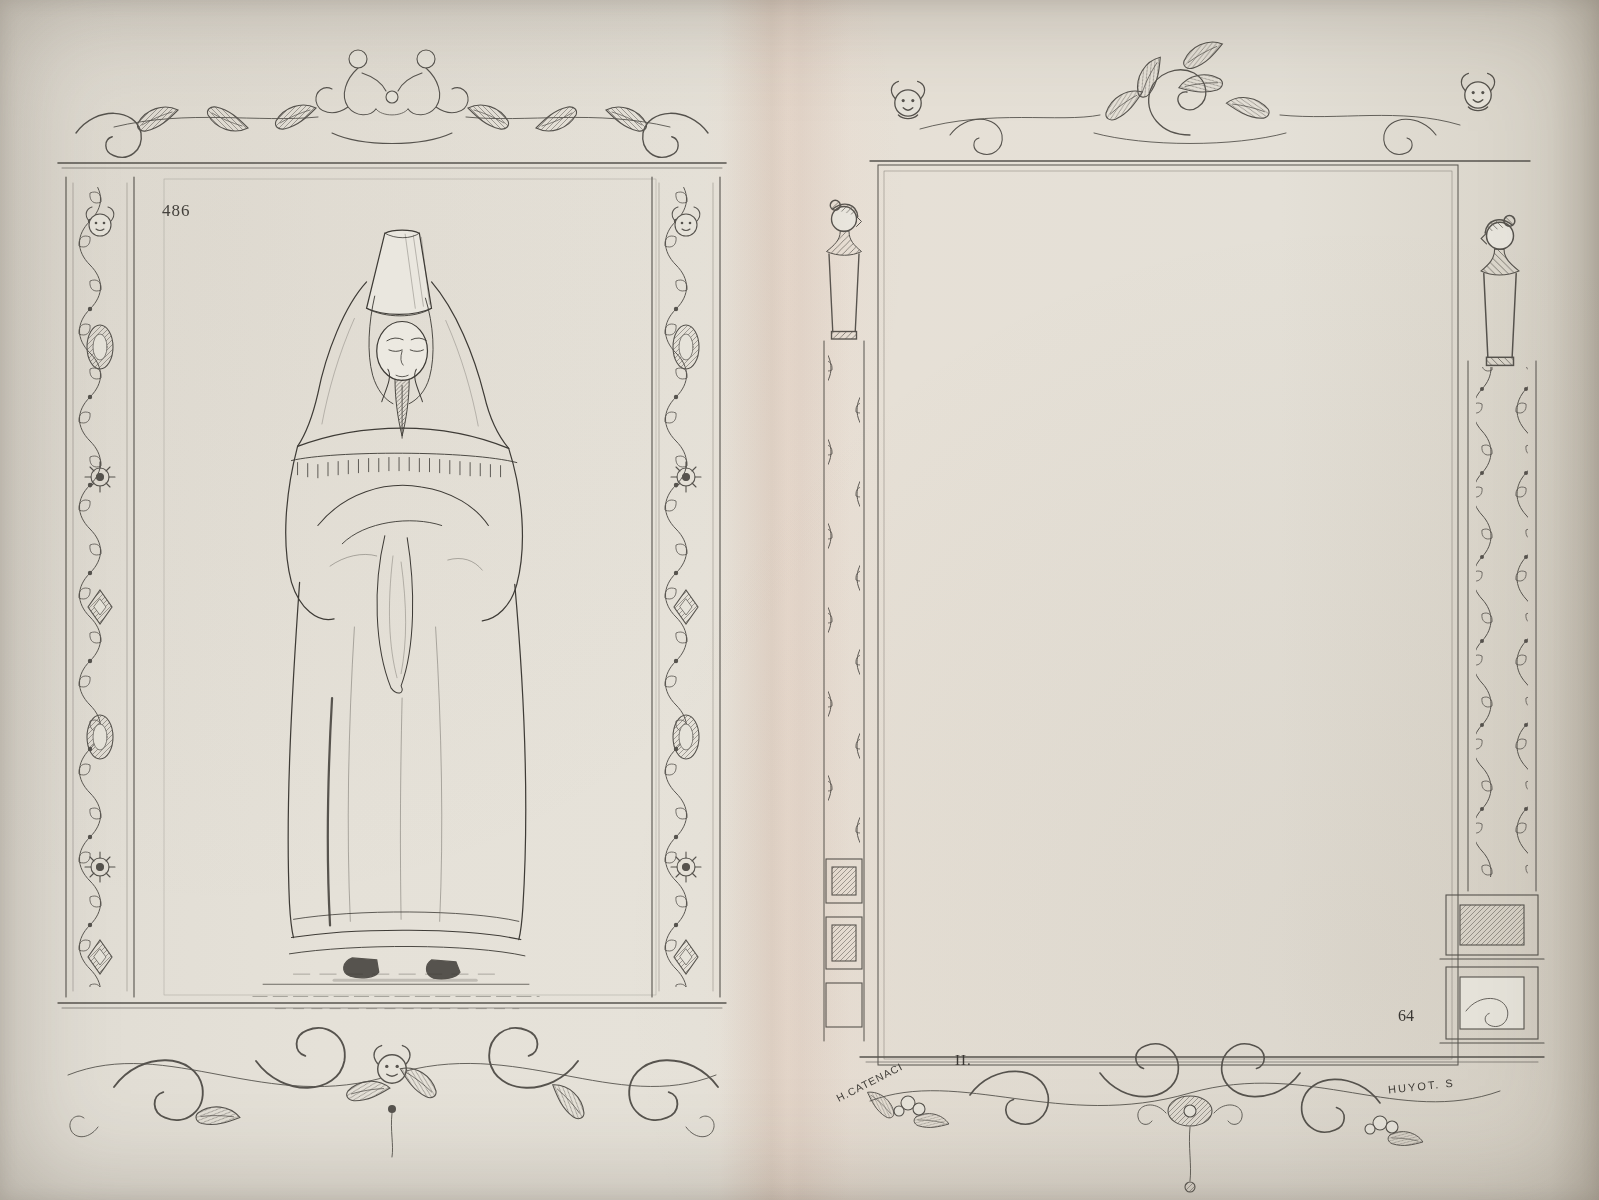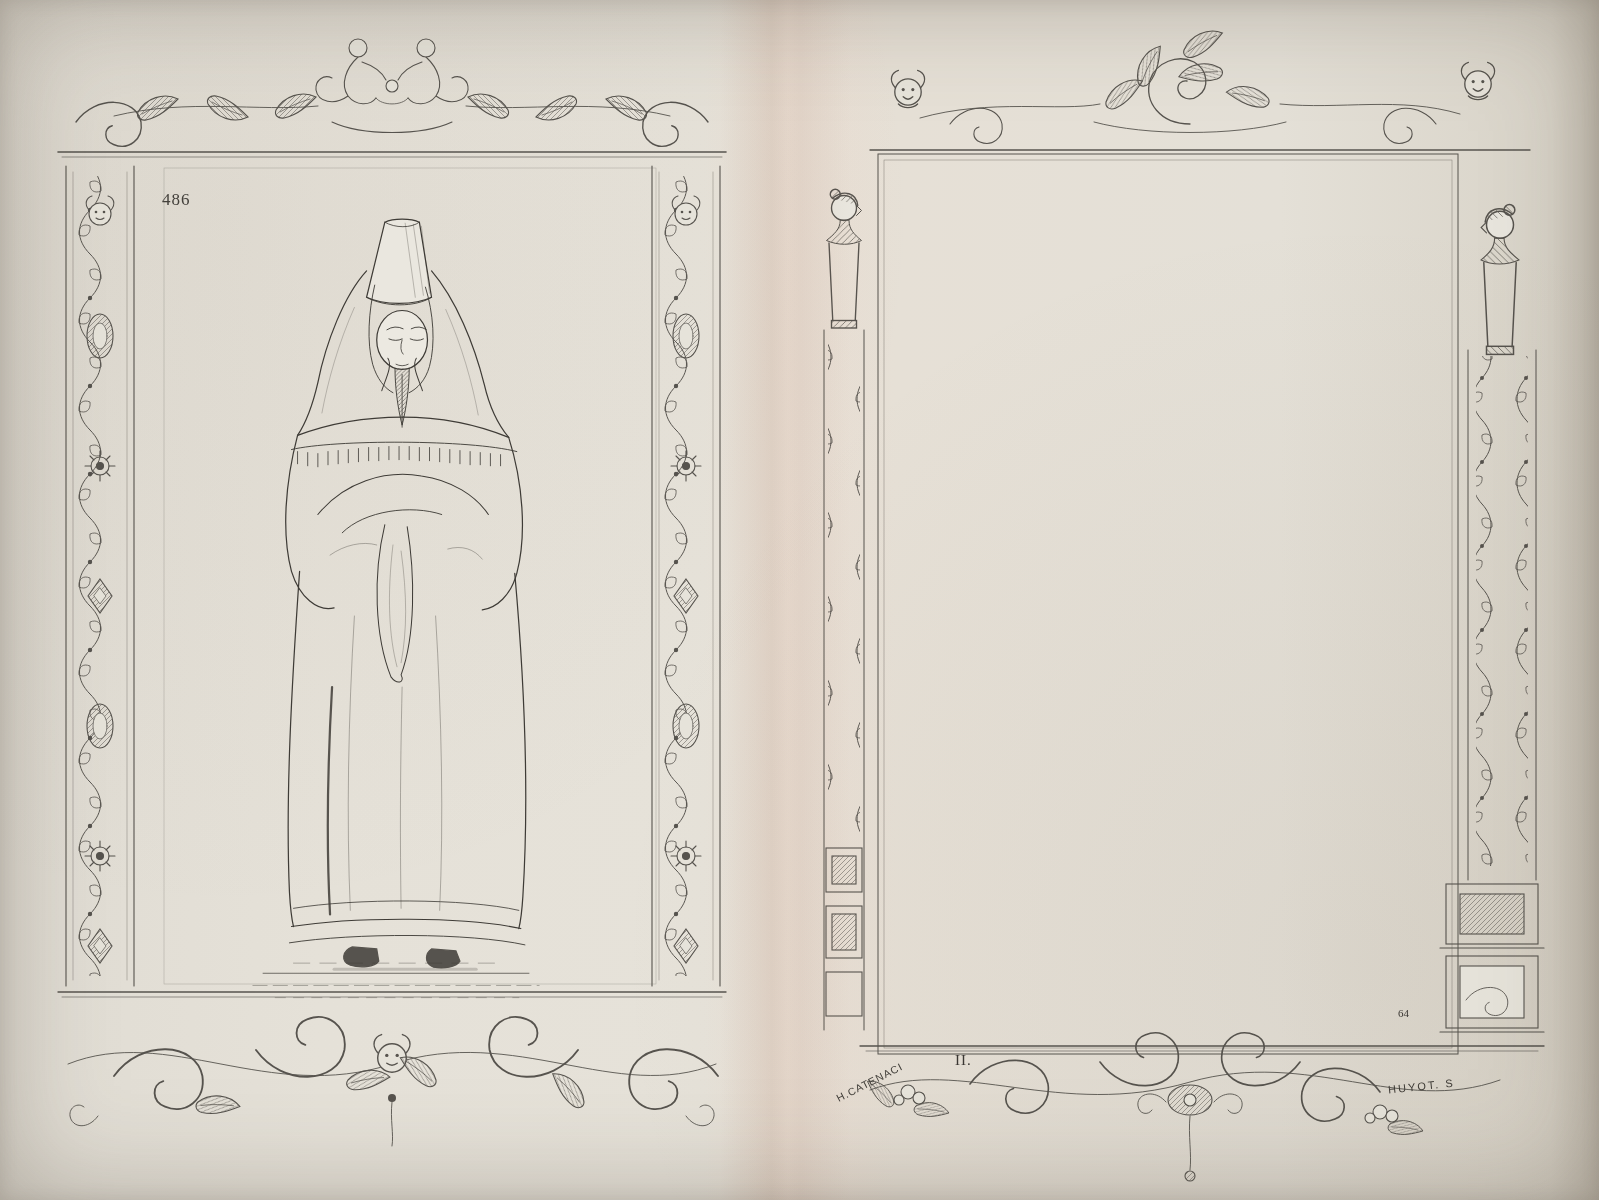--- a/index.html
+++ b/index.html
@@ -5,32 +5,32 @@
   html,body{margin:0;padding:0;background:#b8b2a6;}
   .scan{
     position:relative;width:1599px;height:1200px;overflow:hidden;
     background:
       radial-gradient(circle at 14% 18%, rgba(120,100,80,.05), transparent 42%),
       radial-gradient(circle at 85% 80%, rgba(110,90,70,.07), transparent 45%),
       linear-gradient(90deg,#e0dcd3 0%, #e5e1d8 20%, #e6e2d9 44%, #e9ddd2 50%, #e6e0d6 56%, #e4e0d7 80%, #d9d4c9 97%, #c9c3b7 100%),
       #e3dfd6;
     font-family:"Liberation Serif","DejaVu Serif",serif;color:#2e2b27;
   }
-  .page{position:absolute;top:0;height:1004px;}
+  .page{position:absolute;top:11px;height:1004px;}
   .page-left{left:0;width:790px;}
   .page-right{left:790px;width:809px;}
   .gutter{position:absolute;left:720px;top:0;width:130px;height:1200px;pointer-events:none;
     background:linear-gradient(90deg, rgba(150,110,90,0) 0%, rgba(160,120,95,.14) 40%, rgba(190,150,125,.10) 52%, rgba(140,105,85,.08) 62%, rgba(150,110,90,0) 100%);}
   .vignette{position:absolute;inset:0;pointer-events:none;
     box-shadow:inset 0 0 110px rgba(95,85,70,.38), inset 0 0 18px rgba(95,85,70,.18);}
   .pgnum-left{position:absolute;left:162px;top:190px;font-size:17px;letter-spacing:1px;color:#44413c;}
   svg.bord,svg.fig{position:absolute;}
   .bord{opacity:.92;}
   .footer-left{position:absolute;left:955px;top:1008px;font-size:15px;letter-spacing:1px;color:#3a3733;margin-top:44px;}
-  .footer-right{position:absolute;left:1398px;top:1007px;font-size:11px;color:#3a3733;}
+  .footer-right{position:absolute;left:1398px;top:1007px;font-size:16px;color:#3a3733;}
   .sig{position:absolute;font-family:"Liberation Sans","DejaVu Sans",sans-serif;color:#3f3c37;}
   .sig-artist{left:833px;top:1076px;font-size:10.5px;letter-spacing:1px;transform:rotate(-27deg);}
   .sig-engraver{left:1388px;top:1080px;font-size:11px;letter-spacing:2px;transform:rotate(-6deg);}
 </style>
 </head>
 <body>
 
 <div class="scan">
 
   <div class="page page-left">

